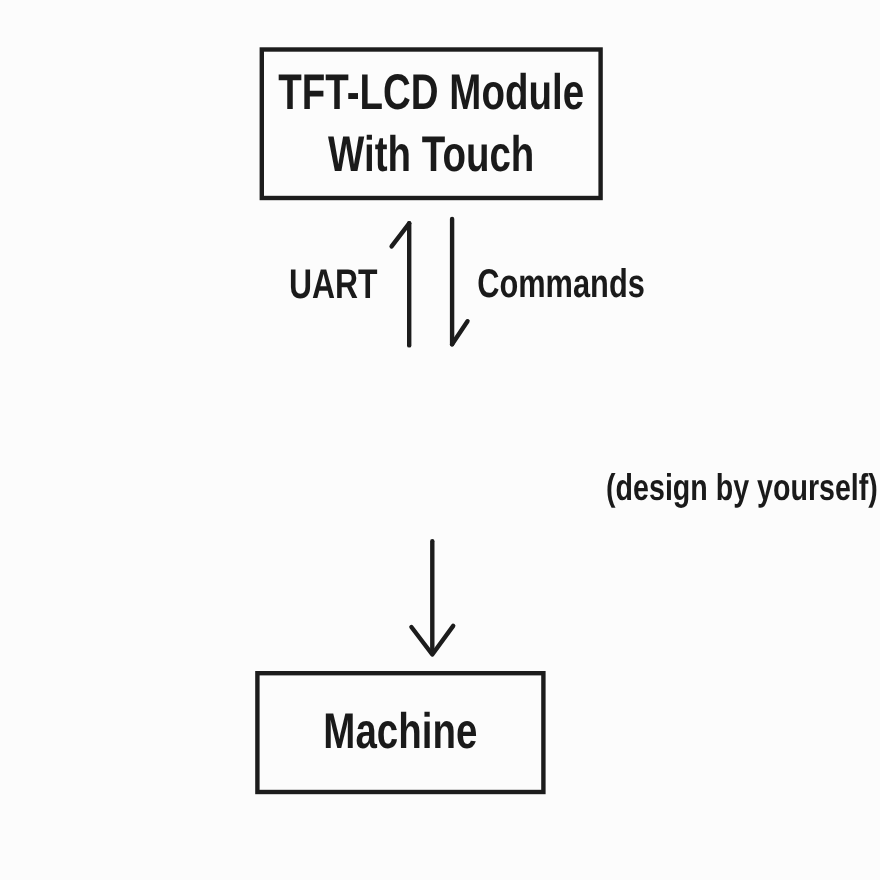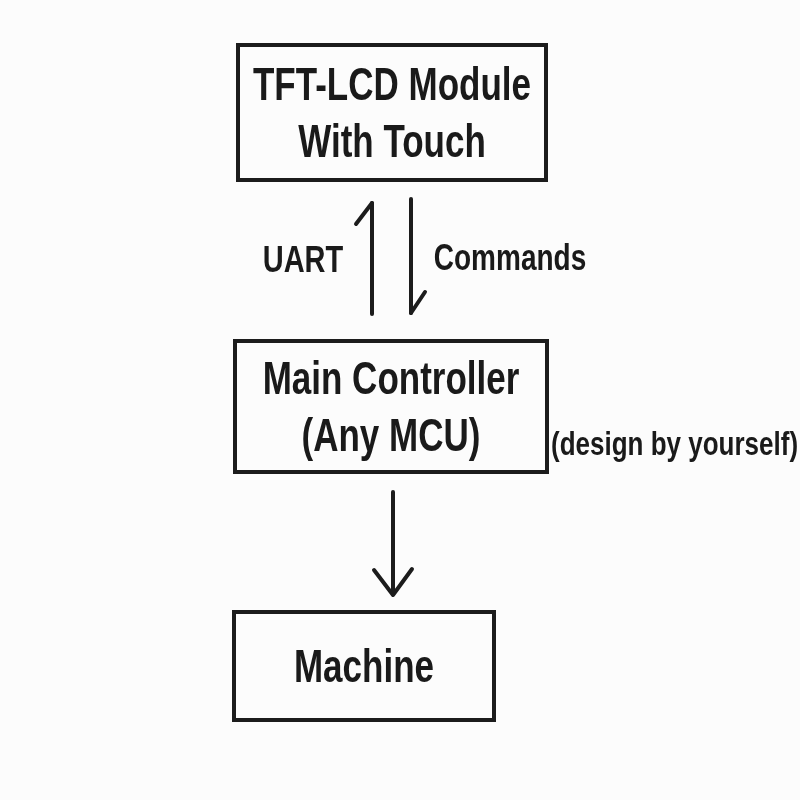--- a/index.html
+++ b/index.html
@@ -105,26 +105,20 @@
   <div class="box box-top">
     <div class="label-lines">
       <div>TFT-LCD Module</div>
       <div>With Touch</div>
     </div>
   </div>
 
   <div class="edge-label edge-label-uart">UART</div>
   <div class="edge-label edge-label-commands">Commands</div>
 
-  <div class="box box-mid">
-    <div class="label-lines">
-      <div>Main Controller</div>
-      <div>(Any MCU)</div>
-    </div>
-  </div>
 
   <div class="design-note">(design by yourself)</div>
 
   <div class="box box-bottom">
     <div class="label-lines">Machine</div>
   </div>
 
 </div>
 
 </body></html>

